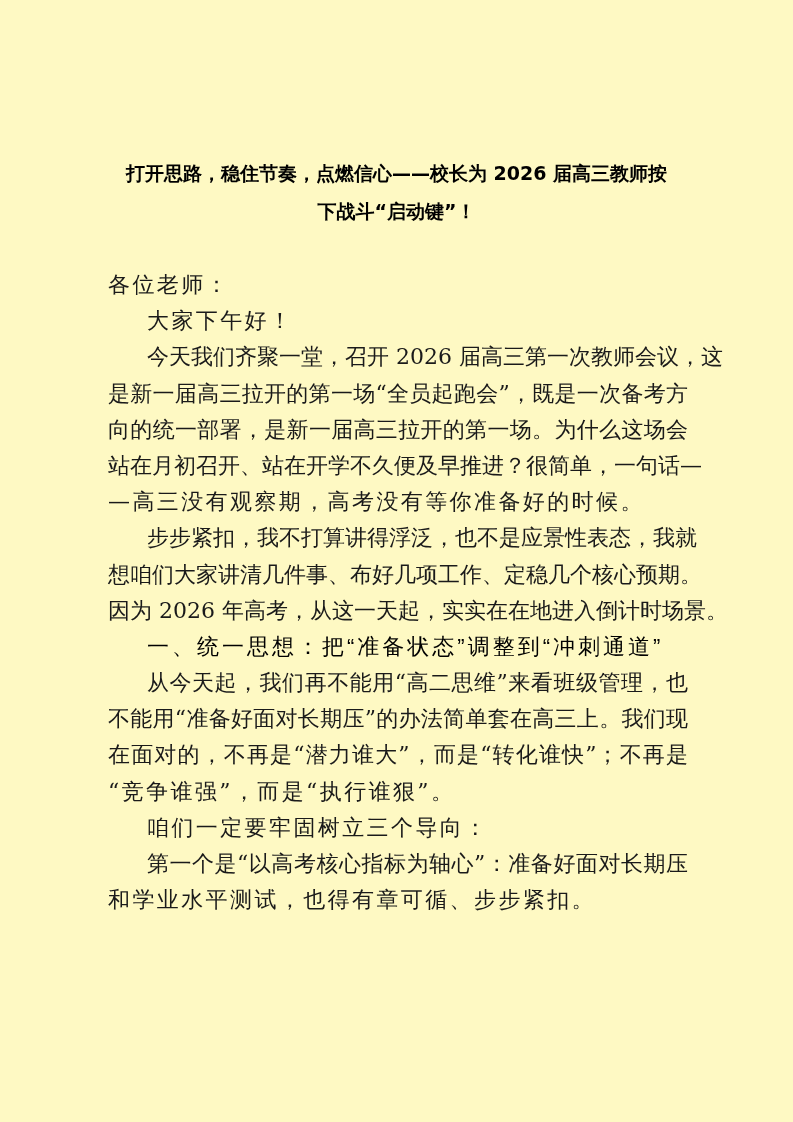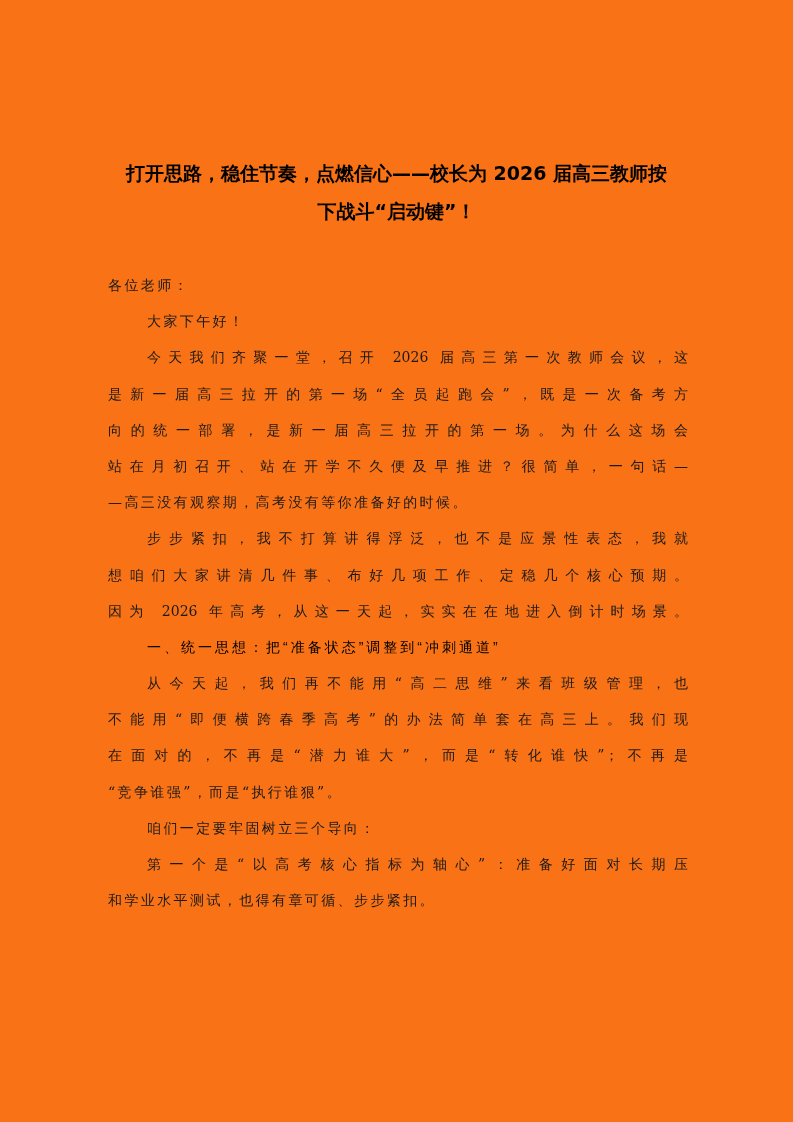--- a/index.html
+++ b/index.html
@@ -11,21 +11,21 @@
     width: 793px;
     height: 1122px;
     position: relative;
     overflow: hidden;
     color: #111111;
   }
   .page {
     position: absolute;
     left: 0; top: 0;
     width: 793px; height: 1122px;
-    background: #f97316;
+    background: #fef9c3;
   }
   .title {
     position: absolute;
     left: 100px;
     width: 593px;
     top: 154px;
     font-family: "DejaVu Sans", "Liberation Sans", sans-serif;
     font-weight: bold;
     font-size: 19px;
     line-height: 38px;
@@ -35,21 +35,21 @@
   .title .tline {
     display: block;
     white-space: nowrap;
   }
   .body {
     position: absolute;
     left: 108px;
     width: 580px;
     top: 267px;
     font-family: "DejaVu Serif", "Liberation Serif", serif;
-    font-size: 14px;
+    font-size: 22px;
     line-height: 36.2px;
     color: #1a1a1a;
   }
   .line {
     display: block;
     white-space: nowrap;
     height: 36.2px;
     letter-spacing: 2.4px;
   }
   .line.justify {
@@ -83,21 +83,21 @@
     <span class="line indent justify">今天我们齐聚一堂，召开 2026 届高三第一次教师会议，这</span>
     <span class="line justify">是新一届高三拉开的第一场“全员起跑会”，既是一次备考方</span>
     <span class="line justify">向的统一部署，是新一届高三拉开的第一场。为什么这场会</span>
     <span class="line justify">站在月初召开、站在开学不久便及早推进？很简单，一句话—</span>
     <span class="line">—高三没有观察期，高考没有等你准备好的时候。</span>
     <span class="line indent justify">步步紧扣，我不打算讲得浮泛，也不是应景性表态，我就</span>
     <span class="line justify">想咱们大家讲清几件事、布好几项工作、定稳几个核心预期。</span>
     <span class="line justify">因为 2026 年高考，从这一天起，实实在在地进入倒计时场景。</span>
     <span class="line indent heading">一、统一思想：把“准备状态”调整到“冲刺通道”</span>
     <span class="line indent justify">从今天起，我们再不能用“高二思维”来看班级管理，也</span>
-    <span class="line justify">不能用“即便横跨春季高考”的办法简单套在高三上。我们现</span>
+    <span class="line justify">不能用“准备好面对长期压”的办法简单套在高三上。我们现</span>
     <span class="line justify">在面对的，不再是“潜力谁大”，而是“转化谁快”；不再是</span>
     <span class="line">“竞争谁强”，而是“执行谁狠”。</span>
     <span class="line indent">咱们一定要牢固树立三个导向：</span>
     <span class="line indent justify">第一个是“以高考核心指标为轴心”：准备好面对长期压</span>
     <span class="line">和学业水平测试，也得有章可循、步步紧扣。</span>
   </div>
 
 </div>
 
 </body></html>

